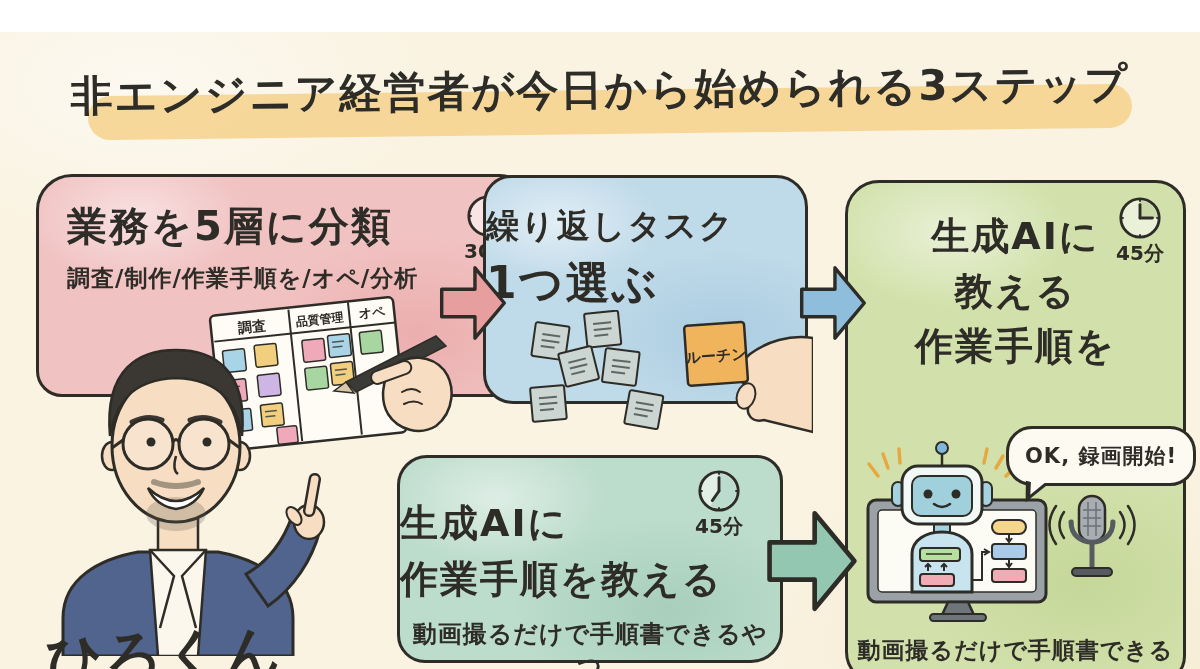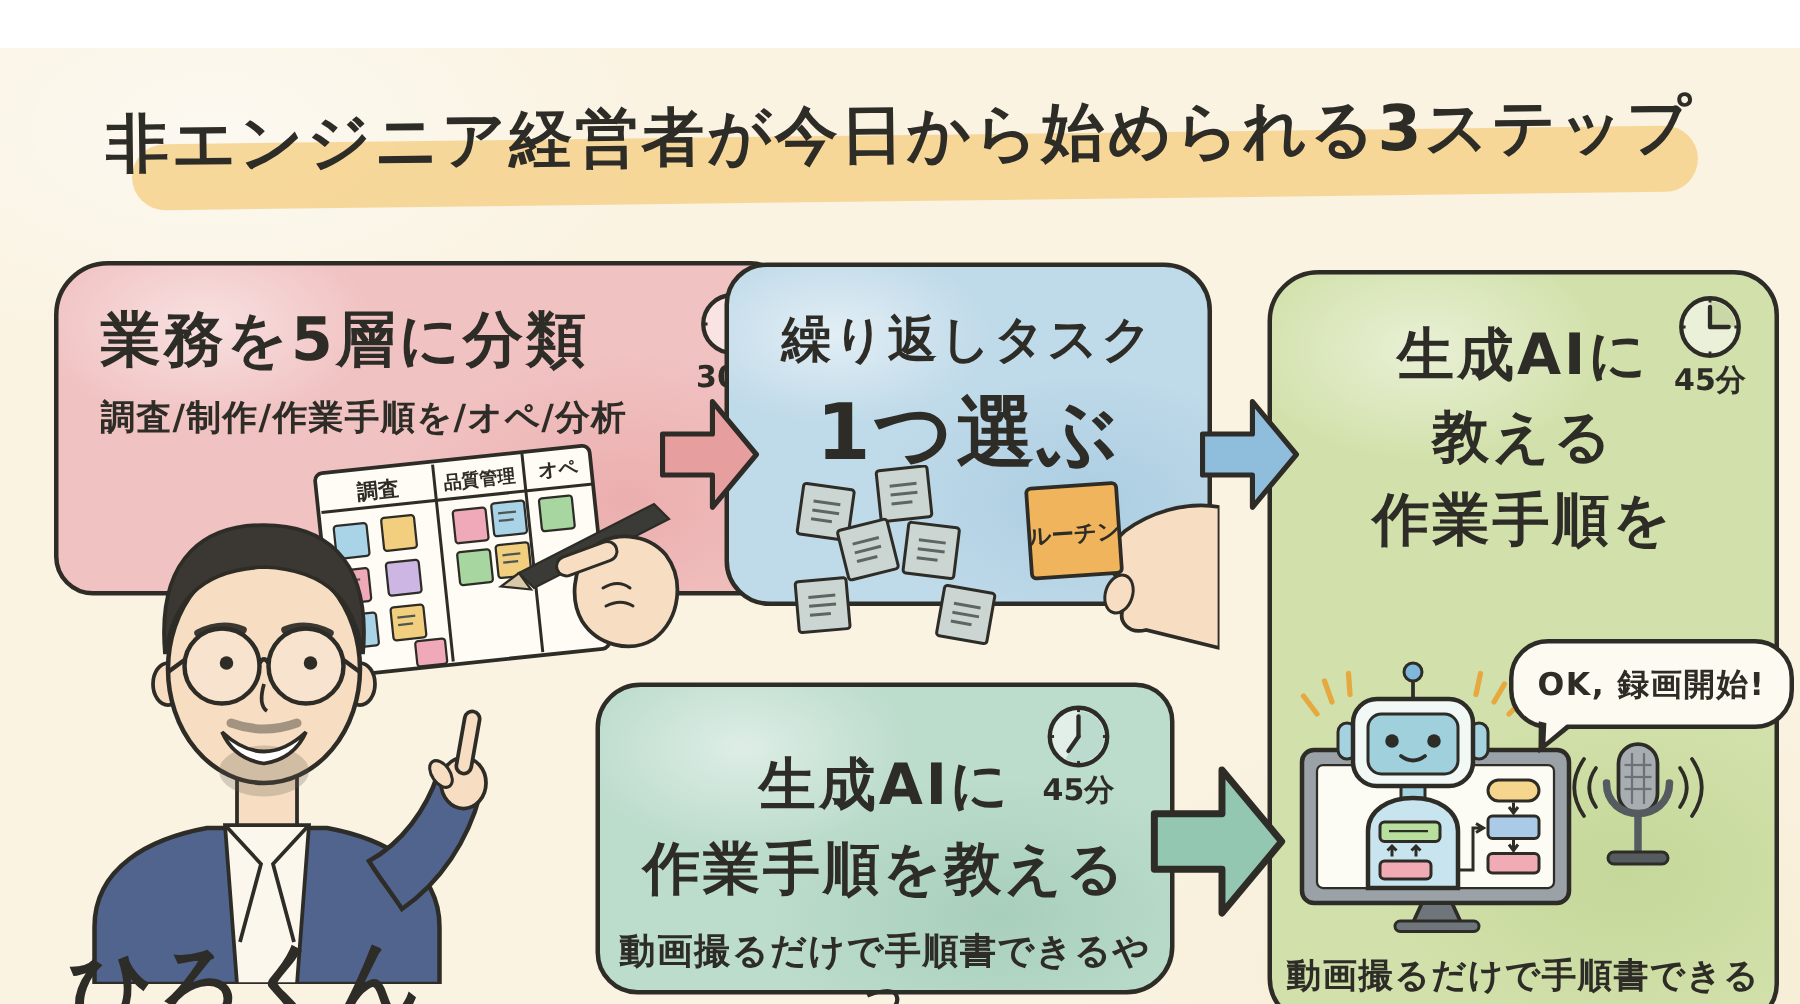--- a/index.html
+++ b/index.html
@@ -53,25 +53,25 @@
   }
   .box-teal{
     left:397px;top:423px;width:386px;height:208px;
     border-radius:30px 26px 32px 28px;
     background:
       radial-gradient(150px 90px at 25% 20%, rgba(255,255,255,.5), rgba(255,255,255,0) 75%),
       radial-gradient(220px 130px at 70% 75%, rgba(110,170,140,.26), rgba(110,170,140,0) 70%),
       var(--box-teal,#BCDCCC);
   }
   .heading{position:absolute;margin:0;font-weight:bold;letter-spacing:2px;}
-  .center{left:0;width:100%;text-align:center;}
+  .center{left:0;width:100%;}
   .step1-heading{left:28px;top:22px;font-size:40px;}
   .step1-sub{position:absolute;left:28px;top:86px;font-size:23px;font-weight:bold;letter-spacing:1px;}
   .step2-h1{top:26px;font-size:33px;}
-  .step2-h2{top:76px;font-size:52px;}
+  .step2-h2{top:76px;font-size:44px;}
   .step3-lines{position:absolute;top:26px;left:0;width:100%;text-align:center;
     font-size:38px;font-weight:bold;letter-spacing:2px;line-height:55px;}
   .step3-caption{position:absolute;top:452px;left:0;width:100%;text-align:center;
     font-size:23px;font-weight:bold;letter-spacing:1px;}
   .detail-h1{top:40px;font-size:38px;}
   .detail-h2{top:96px;font-size:38px;}
   .detail-caption{position:absolute;top:160px;left:0;width:100%;text-align:center;
     font-size:24px;font-weight:bold;letter-spacing:1px;}
   
   .clock-group{position:absolute;width:54px;text-align:center;z-index:2;}

